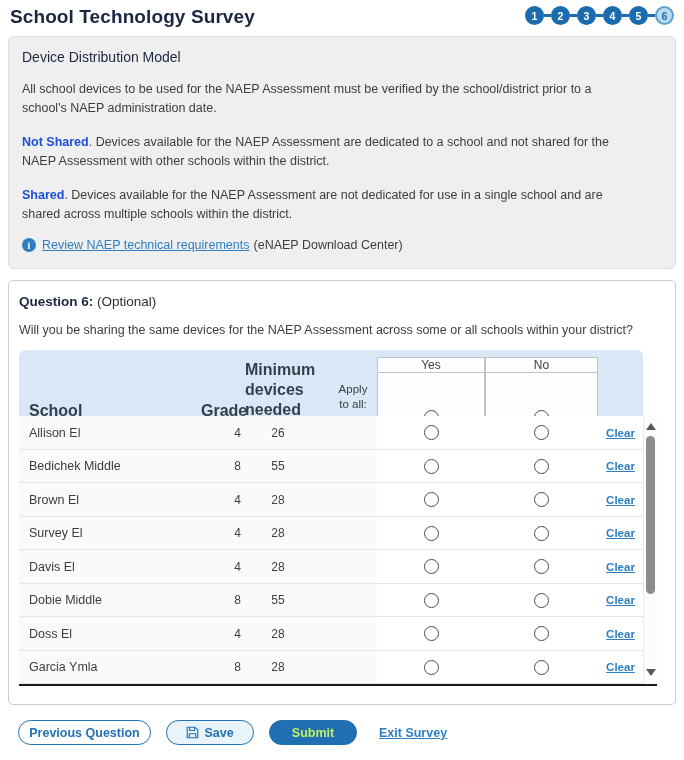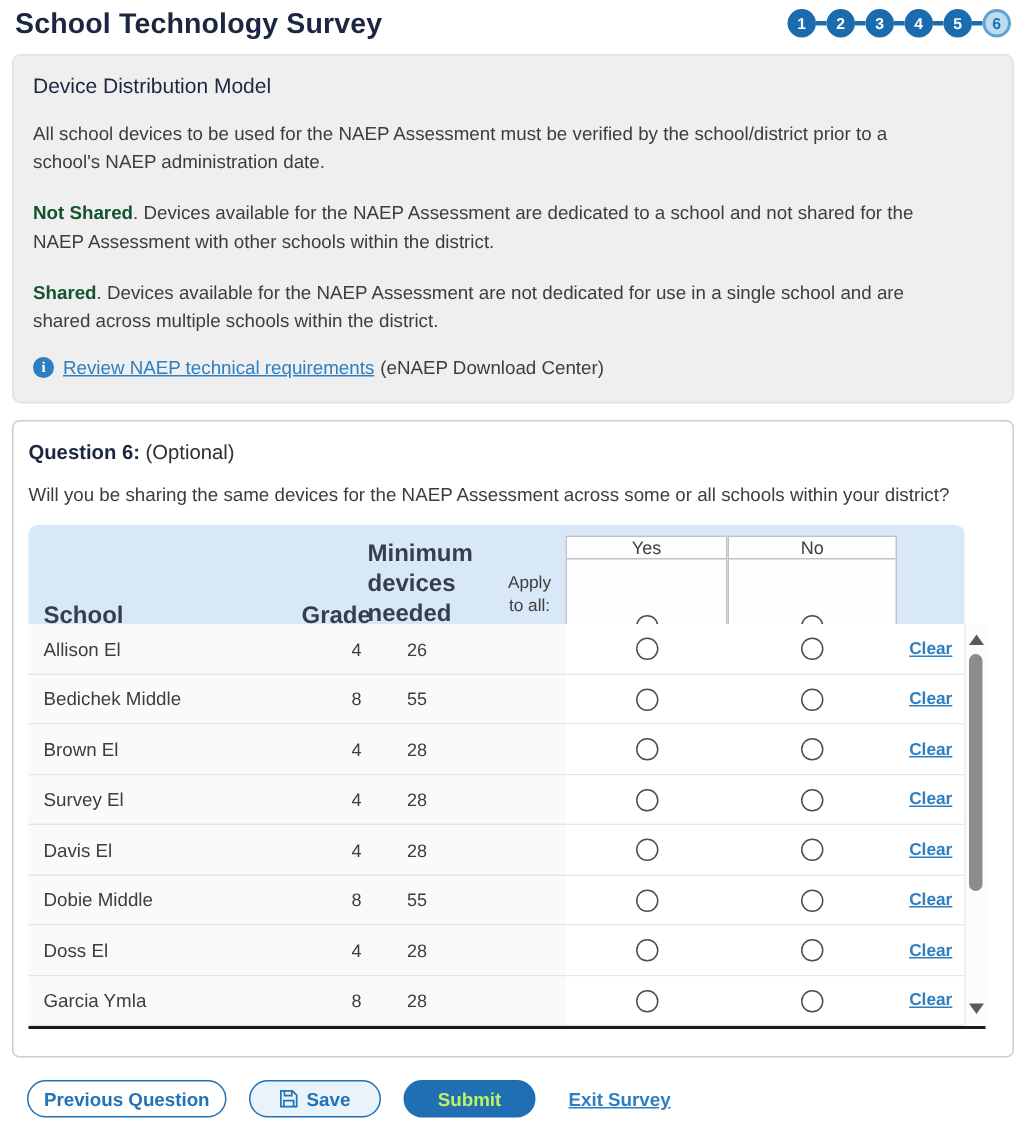--- a/index.html
+++ b/index.html
@@ -26,21 +26,21 @@
     background: #bcdcee; border-color: #5ea1d2; color: #1f6fb2;
   }
 
   
   .info-panel {
     background: #efefef; border: 1px solid #e0e0e0; border-radius: 6px;
     padding: 12px 13px 14px 13px; margin-bottom: 11px;
   }
   .info-heading { font-size: 14px; font-weight: normal; color: #1b2740; margin-bottom: 15px; }
   .info-panel p { font-size: 12.5px; line-height: 1.55; color: #3d3d3d; margin-bottom: 14px; width: 96%; }
-  .info-panel p b { color: #14532d; }
+  .info-panel p b { color: #1d4ed8; }
   .info-link-line { display: flex; align-items: center; font-size: 12.5px; margin-top: 2px; margin-bottom: 2px; }
   .info-icon {
     width: 14px; height: 14px; border-radius: 50%; background: #2e7fc1;
     color: #fff; font-size: 10px; font-weight: bold; font-family: "Liberation Serif", serif;
     display: inline-flex; align-items: center; justify-content: center;
     margin-right: 6px; flex: none;
   }
   a.text-link { color: #2e7fc1; text-decoration: underline; cursor: pointer; }
   .link-suffix { margin-left: 4px; color: #3d3d3d; }
 

